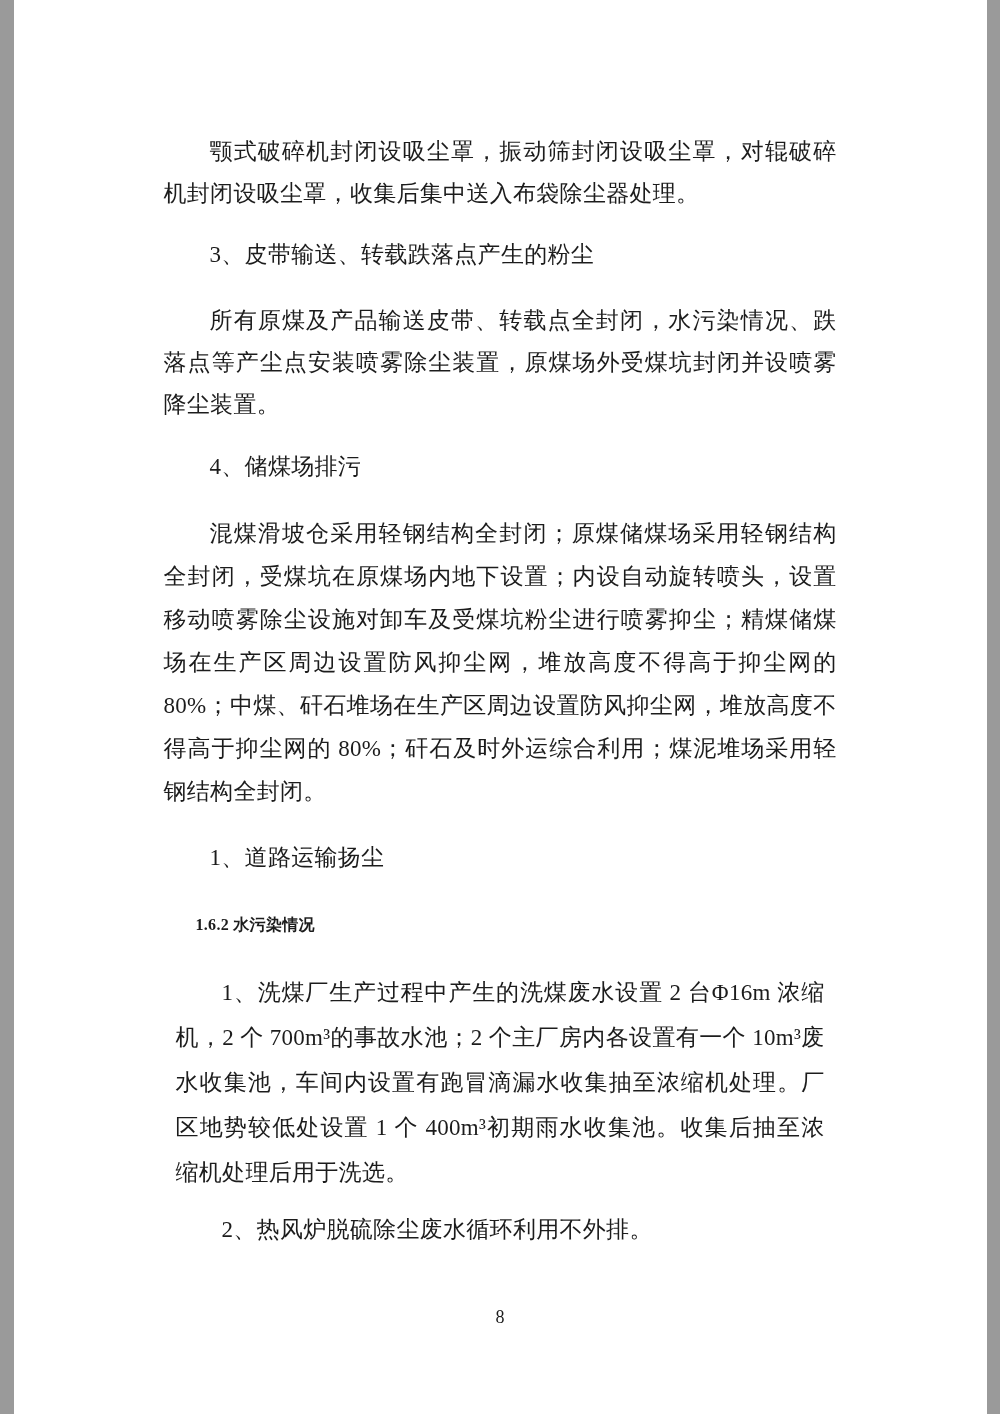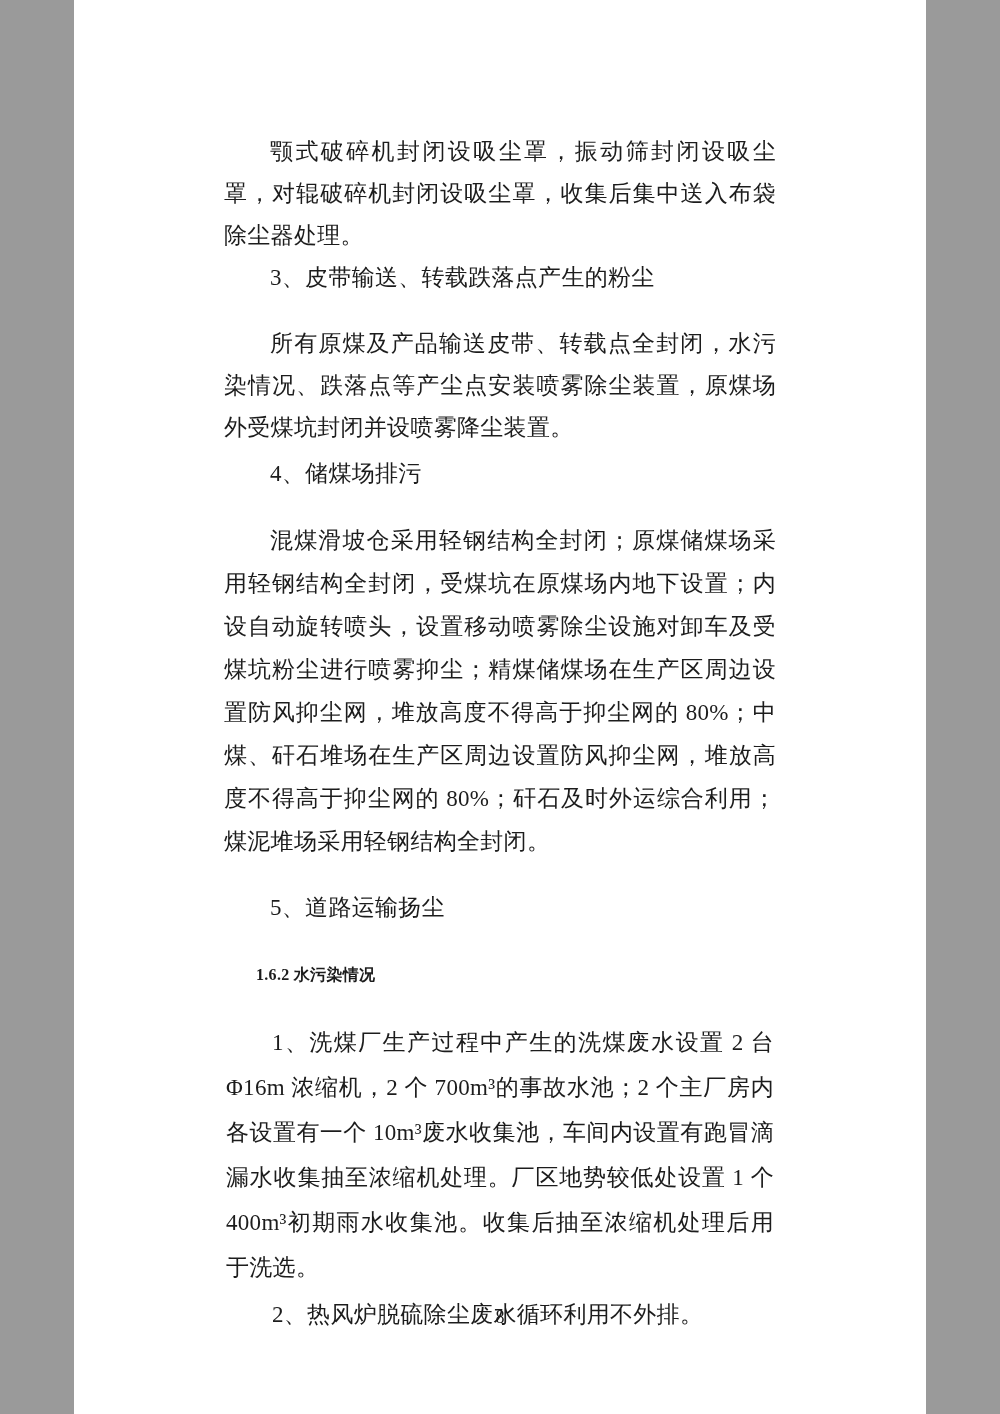--- a/index.html
+++ b/index.html
@@ -2,21 +2,21 @@
 <html><head>
 <meta charset="utf-8">
 <style>
   html, body {
     margin: 0;
     padding: 0;
     background: #9a9a9a;
   }
   .doc-page {
     position: relative;
-    width: 852px;
+    width: 973px;
     height: 1414px;
     margin: 0 auto;
     background: #ffffff;
     box-sizing: border-box;
     padding: 131px 150px 0 150px;
     font-family: "Liberation Serif", "DejaVu Serif", serif;
     color: #1c1c1c;
     overflow: hidden;
   }
   .para {
@@ -42,24 +42,24 @@
     text-indent: 2em;
     margin: 0;
     letter-spacing: 0.3px;
   }
   .para2 {
     font-size: 23px;
     letter-spacing: 0.3px;
     line-height: 45px;
     text-align: justify;
     text-indent: 2em;
-    margin: 2px;
+    margin: 12px;
   }
-  .mt19 { }
-  .mt20 { margin-top: 4px; }
+  .mt19 { margin-top: 19px; }
+  .mt20 { margin-top: 20px; }
   .mt24 { margin-top: 24px; }
   .mt25 { margin-top: 25px; }
   .mt4  { margin-top: 4px; }
   .page-footer {
     position: absolute;
     left: 0;
     right: 0;
     top: 1303px;
     text-align: center;
     font-size: 18px;
@@ -75,21 +75,21 @@
   <p class="para">颚式破碎机封闭设吸尘罩，振动筛封闭设吸尘罩，对辊破碎机封闭设吸尘罩，收集后集中送入布袋除尘器处理。</p>
 
   <p class="sub mt19">3、皮带输送、转载跌落点产生的粉尘</p>
 
   <p class="para mt24">所有原煤及产品输送皮带、转载点全封闭，水污染情况、跌落点等产尘点安装喷雾除尘装置，原煤场外受煤坑封闭并设喷雾降尘装置。</p>
 
   <p class="sub mt20">4、储煤场排污</p>
 
   <p class="para para-long mt24">混煤滑坡仓采用轻钢结构全封闭；原煤储煤场采用轻钢结构全封闭，受煤坑在原煤场内地下设置；内设自动旋转喷头，设置移动喷雾除尘设施对卸车及受煤坑粉尘进行喷雾抑尘；精煤储煤场在生产区周边设置防风抑尘网，堆放高度不得高于抑尘网的 80%；中煤、矸石堆场在生产区周边设置防风抑尘网，堆放高度不得高于抑尘网的 80%；矸石及时外运综合利用；煤泥堆场采用轻钢结构全封闭。</p>
 
-  <p class="sub mt24">5、道路运输扬尘</p>
+  <p class="sub mt24">1、道路运输扬尘</p>
 
 
   <p class="heading mt25">1.6.2 水污染情况</p>
 
   <p class="para2 mt24">1、洗煤厂生产过程中产生的洗煤废水设置 2 台Φ16m 浓缩机，2 个 700m³的事故水池；2 个主厂房内各设置有一个 10m³废水收集池，车间内设置有跑冒滴漏水收集抽至浓缩机处理。厂区地势较低处设置 1 个 400m³初期雨水收集池。收集后抽至浓缩机处理后用于洗选。</p>
 
   <p class="para2">2、热风炉脱硫除尘废水循环利用不外排。</p>
 
 
   <div class="page-footer">8</div>

